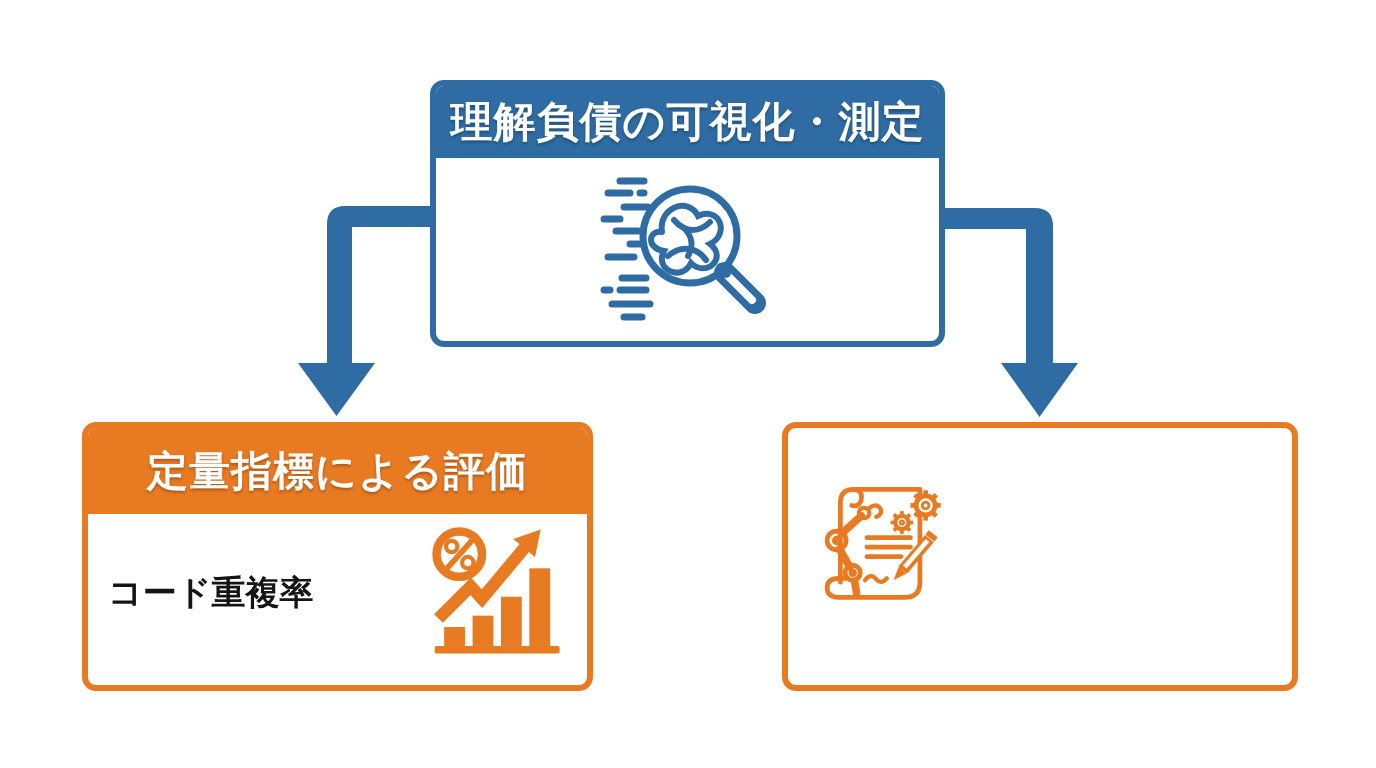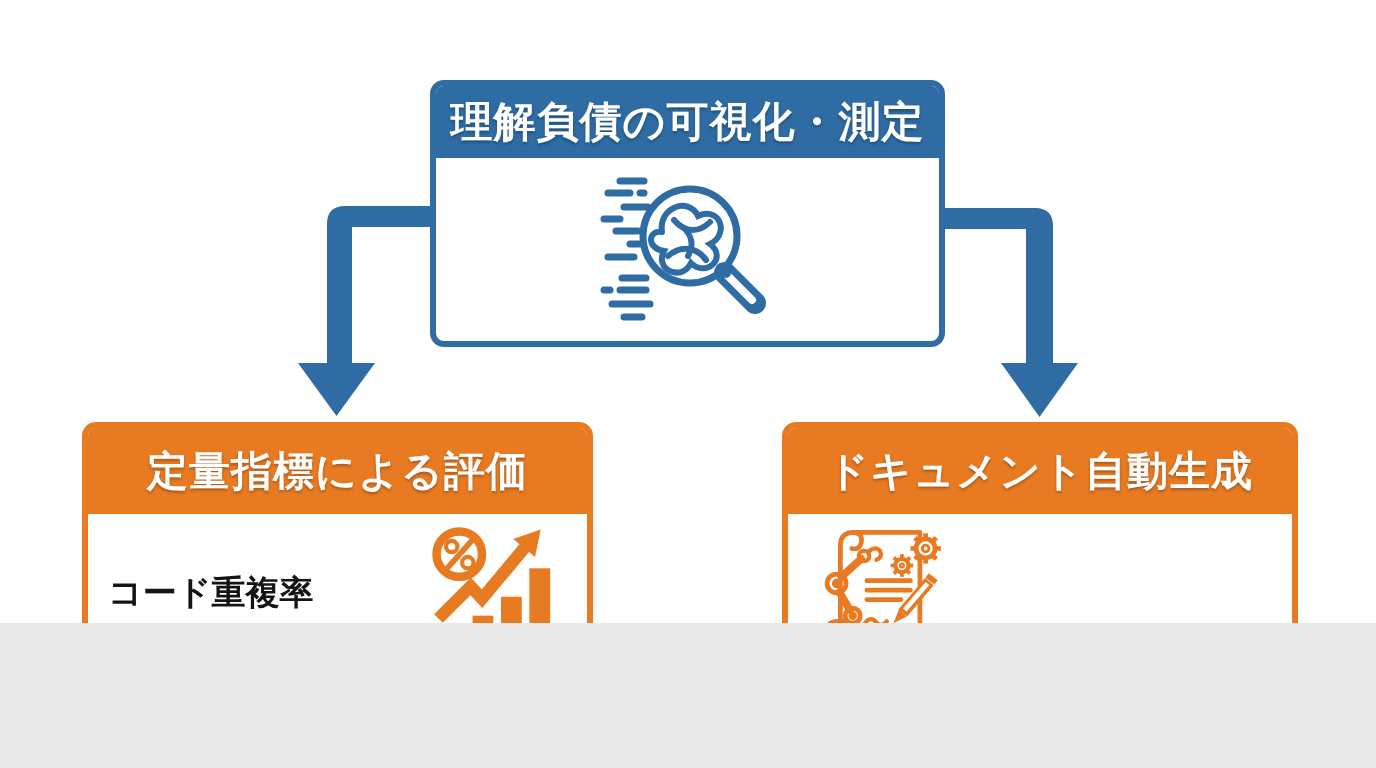--- a/index.html
+++ b/index.html
@@ -3,21 +3,21 @@
 <meta charset="utf-8">
 <style>
   :root{
     --blue:#2e6ca3;
     --orange:#e87a22;
     --ink:#141414;
     --bg:#ffffff;
   }
   html,body{margin:0;padding:0;background:#e9e9e9;}
   .stage{
-    position:relative;width:1376px;height:623px;background:var(--bg);
+    position:relative;width:1376px;height:768px;background:var(--bg);
     overflow:hidden;font-family:"Liberation Sans","DejaVu Sans",sans-serif;
   }
   .arrow-layer{position:absolute;left:0;top:0;width:1376px;height:768px;}
   .node{
     position:absolute;box-sizing:border-box;background:#fff;
     border:6px solid;border-radius:14px;display:flex;flex-direction:column;overflow:hidden;
   }
   .node.blue{border-color:var(--blue);}
   .node.orange{border-color:var(--orange);justify-content:flex-end;}
   .node-header{
@@ -102,23 +102,20 @@
           <circle cx="32" cy="30" r="24" stroke="#e87a22" stroke-width="9" fill="#ffffff"></circle>
           <circle cx="24" cy="22" r="6" stroke="#e87a22" stroke-width="4.5"></circle>
           <circle cx="41" cy="39" r="6" stroke="#e87a22" stroke-width="4.5"></circle>
           <line x1="20" y1="44" x2="45" y2="16" stroke="#e87a22" stroke-width="6" stroke-linecap="round"></line>
         </svg>
       </span>
     </div>
   </div>
 
   <div class="node orange" style="left:782px;top:422px;width:516px;height:269px;">
-    <div class="node-header">
-      <span>ドキュメント自動生成</span>
-    </div>
     <div class="node-body metric-body" style="padding-right:24px;">
       <span class="icon-wrap">
         <svg width="150" height="142" viewBox="0 0 150 150" fill="none" stroke="#e87a22" stroke-width="5" stroke-linecap="round" stroke-linejoin="round">
 
           <path d="M 30 110 L 30 26 Q 30 12 44 12 L 114 12 L 114 110"></path>
           <path d="M 44 12 Q 54 13 52 23 Q 50 31 42 29"></path>
           <path d="M 114 110 Q 114 126 98 126 L 28 126 Q 16 126 16 116 Q 16 106 28 106 L 36 106"></path>
 
           <line x1="58" y1="63" x2="104" y2="63"></line>
           <line x1="58" y1="73" x2="104" y2="73"></line>

